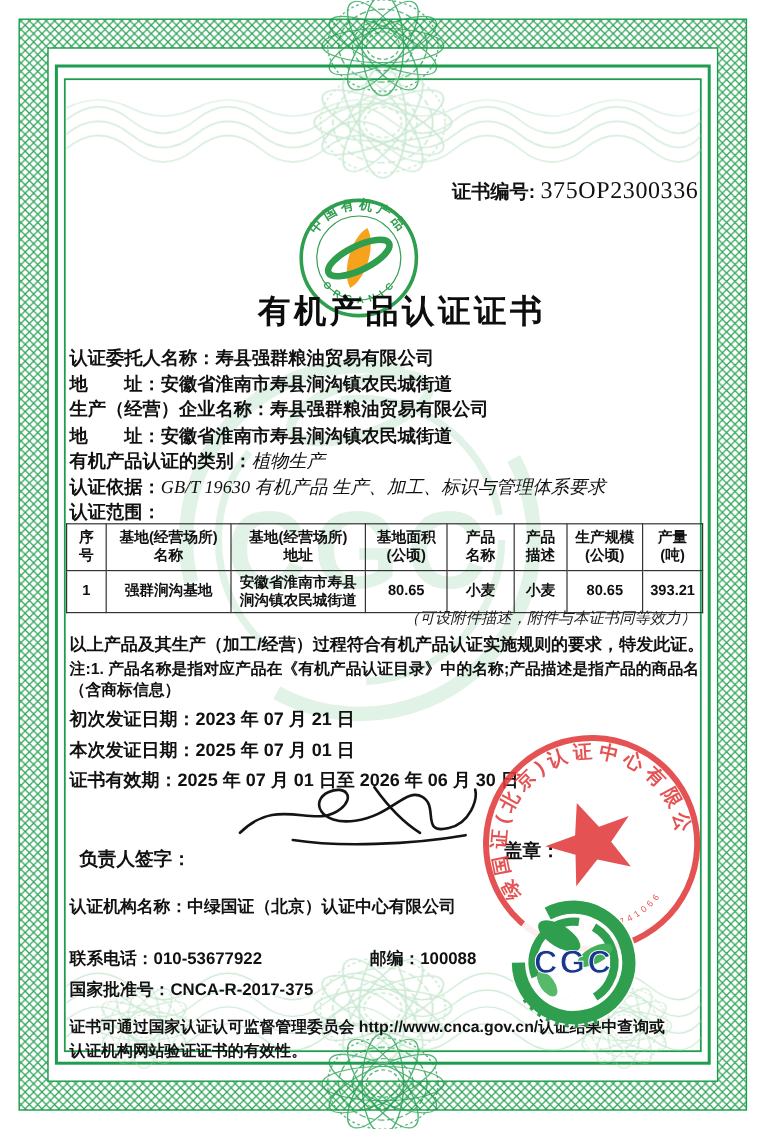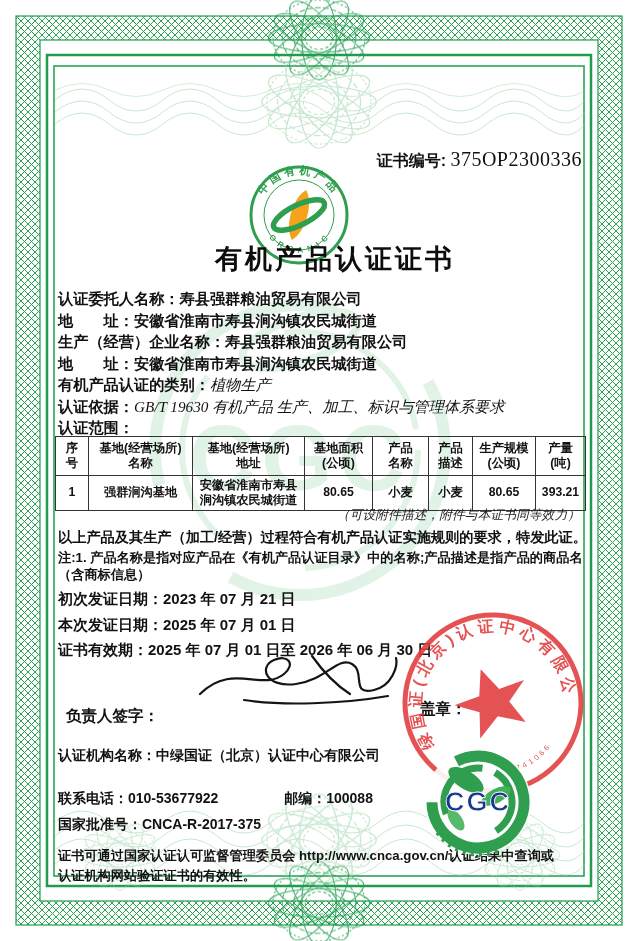--- a/index.html
+++ b/index.html
@@ -16,21 +16,21 @@
   table.cert th,table.cert td{border:1px solid #333;text-align:center;vertical-align:middle;white-space:pre-line;padding:1px 1px;color:#111;}
   table.cert th{font-size:12.3px;font-weight:700;height:36px;line-height:1.25;}
   table.cert td{font-size:12.2px;font-weight:600;height:32px;line-height:1.25;}
   .attach-note{right:58px;top:507px;font-size:12.8px;color:#222;}
   .statement{left:58px;top:528px;width:530px;font-size:14.2px;font-weight:700;color:#111;white-space:nowrap;}
   .note{left:58px;width:530px;font-size:13.2px;font-weight:600;color:#111;white-space:nowrap;}
   .dateline{left:58px;font-size:15px;font-weight:700;color:#111;white-space:nowrap;}
   .sig-label{left:66px;top:706px;font-size:15.5px;font-weight:700;color:#111;}
   .stamp-label{left:420px;top:699px;font-size:15.5px;font-weight:700;color:#111;}
   .orgline{left:58px;font-size:14px;font-weight:700;color:#111;white-space:nowrap;text-align:center;}
-  .postal{margin-left:62px;}
+  .postal{margin-left:86px;}
   .footer{left:58px;top:846px;width:526px;font-size:13.2px;font-weight:600;color:#111;line-height:20px;}
   svg text{font-family:"Liberation Sans",sans-serif;}
 </style>
 </head>
 <body>
 
 <div class="page">
 
   <svg class="layer" width="638" height="941" viewBox="0 0 638 941">
     <defs>

